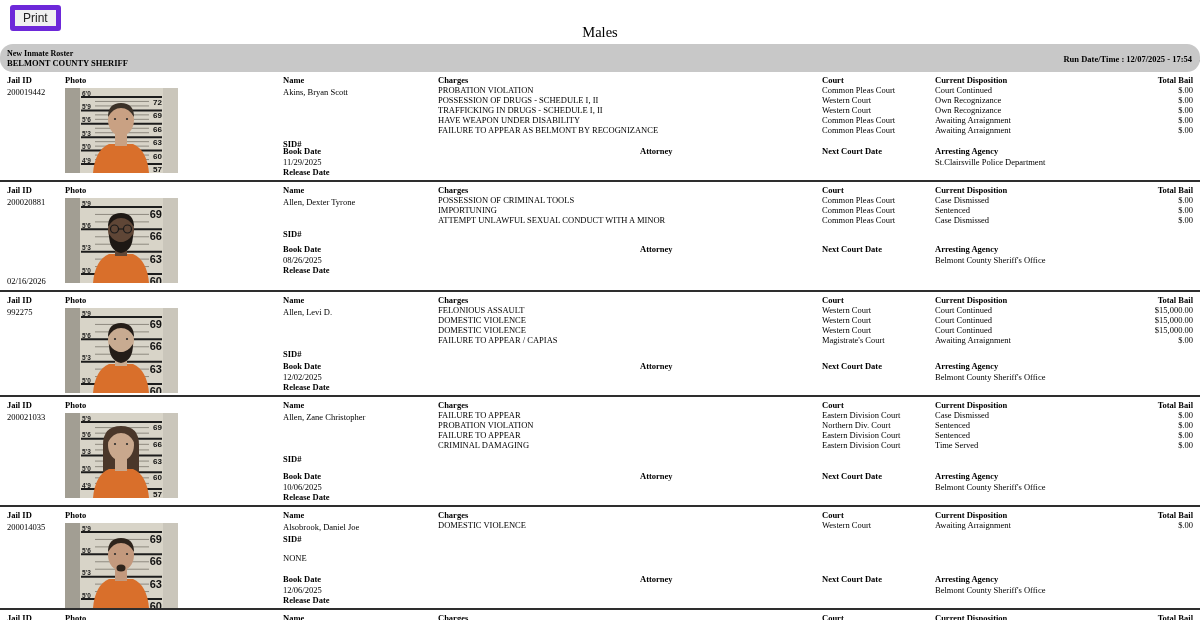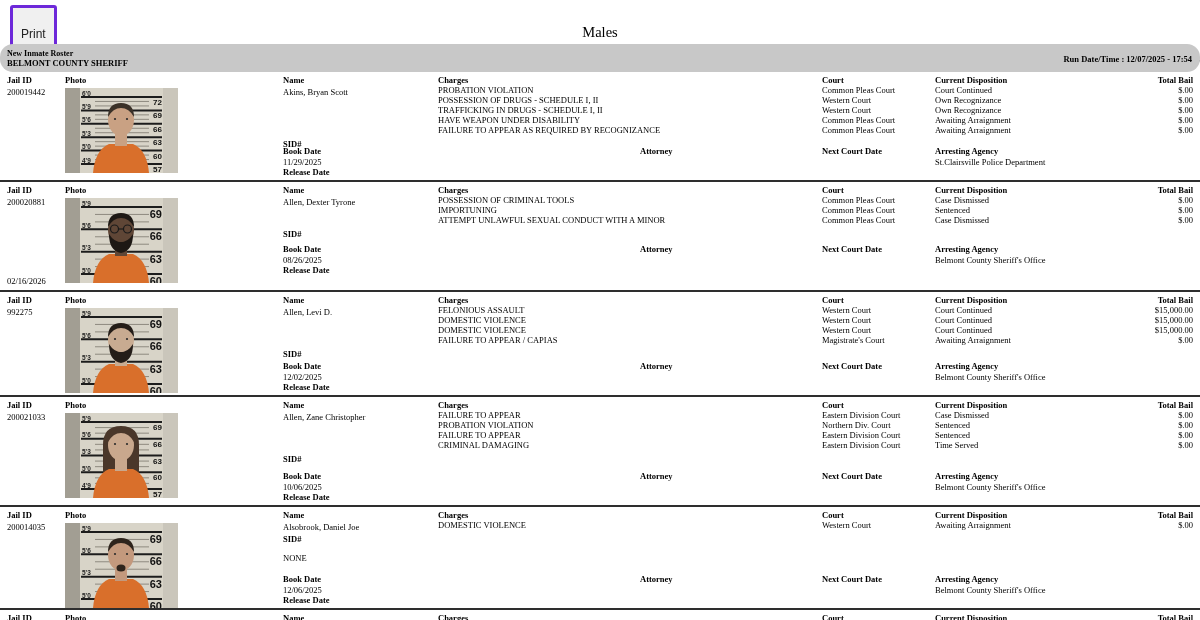--- a/index.html
+++ b/index.html
@@ -4,21 +4,21 @@
 <style>
   html,body{margin:0;padding:0;}
   body{
     width:1200px;height:620px;overflow:hidden;background:#ffffff;color:#000;
     font-family:"Liberation Serif", serif;font-size:8.5px;position:relative;
   }
   
   #print-btn{
     position:absolute;top:5px;left:10px;
     font-family:"Liberation Sans", sans-serif;font-size:12px;
-    padding:19px 8px;background:#f0f0f0;border:3px solid #6d28d9;border-radius:3px;color:#222;
+    padding:1px 8px;background:#f0f0f0;border:5px solid #6d28d9;border-radius:3px;color:#222;
   }
   #load-time{position:absolute;top:8px;right:0;font-size:11px;margin-top:44px;}
   #page-title{position:absolute;top:24px;left:0;width:100%;text-align:center;font-size:14.5px;}
   
   #header-bar{
     position:absolute;top:44px;left:0;width:100%;height:28px;background:#c8c8c8;
     box-sizing:border-box;display:flex;justify-content:space-between;border-radius:13px;
   }
   #header-bar .hleft{padding:5px 0 0 7px;font-weight:bold;}
   #header-bar .hleft .l1{font-size:8px;line-height:9px;}
@@ -148,21 +148,21 @@
         <span class="x-disp">Own Recognizance</span>
         <span class="x-bail">$.00</span>
       </div>
       <div class="crow">
         <span class="x-charge">HAVE WEAPON UNDER DISABILITY</span>
         <span class="x-court">Common Pleas Court</span>
         <span class="x-disp">Awaiting Arraignment</span>
         <span class="x-bail">$.00</span>
       </div>
       <div class="crow">
-        <span class="x-charge">FAILURE TO APPEAR AS REQUIRED BY RECOGNIZANCE</span>
+        <span class="x-charge">FAILURE TO APPEAR AS BELMONT BY RECOGNIZANCE</span>
         <span class="x-court">Common Pleas Court</span>
         <span class="x-disp">Awaiting Arraignment</span>
         <span class="x-bail">$.00</span>
       </div>
       <div class="sid-row">
         <span class="lb x-name">SID#</span>
       </div>
       <div class="bottom-block">
         <div class="book-row">
           <span class="lb x-name">Book Date</span>

